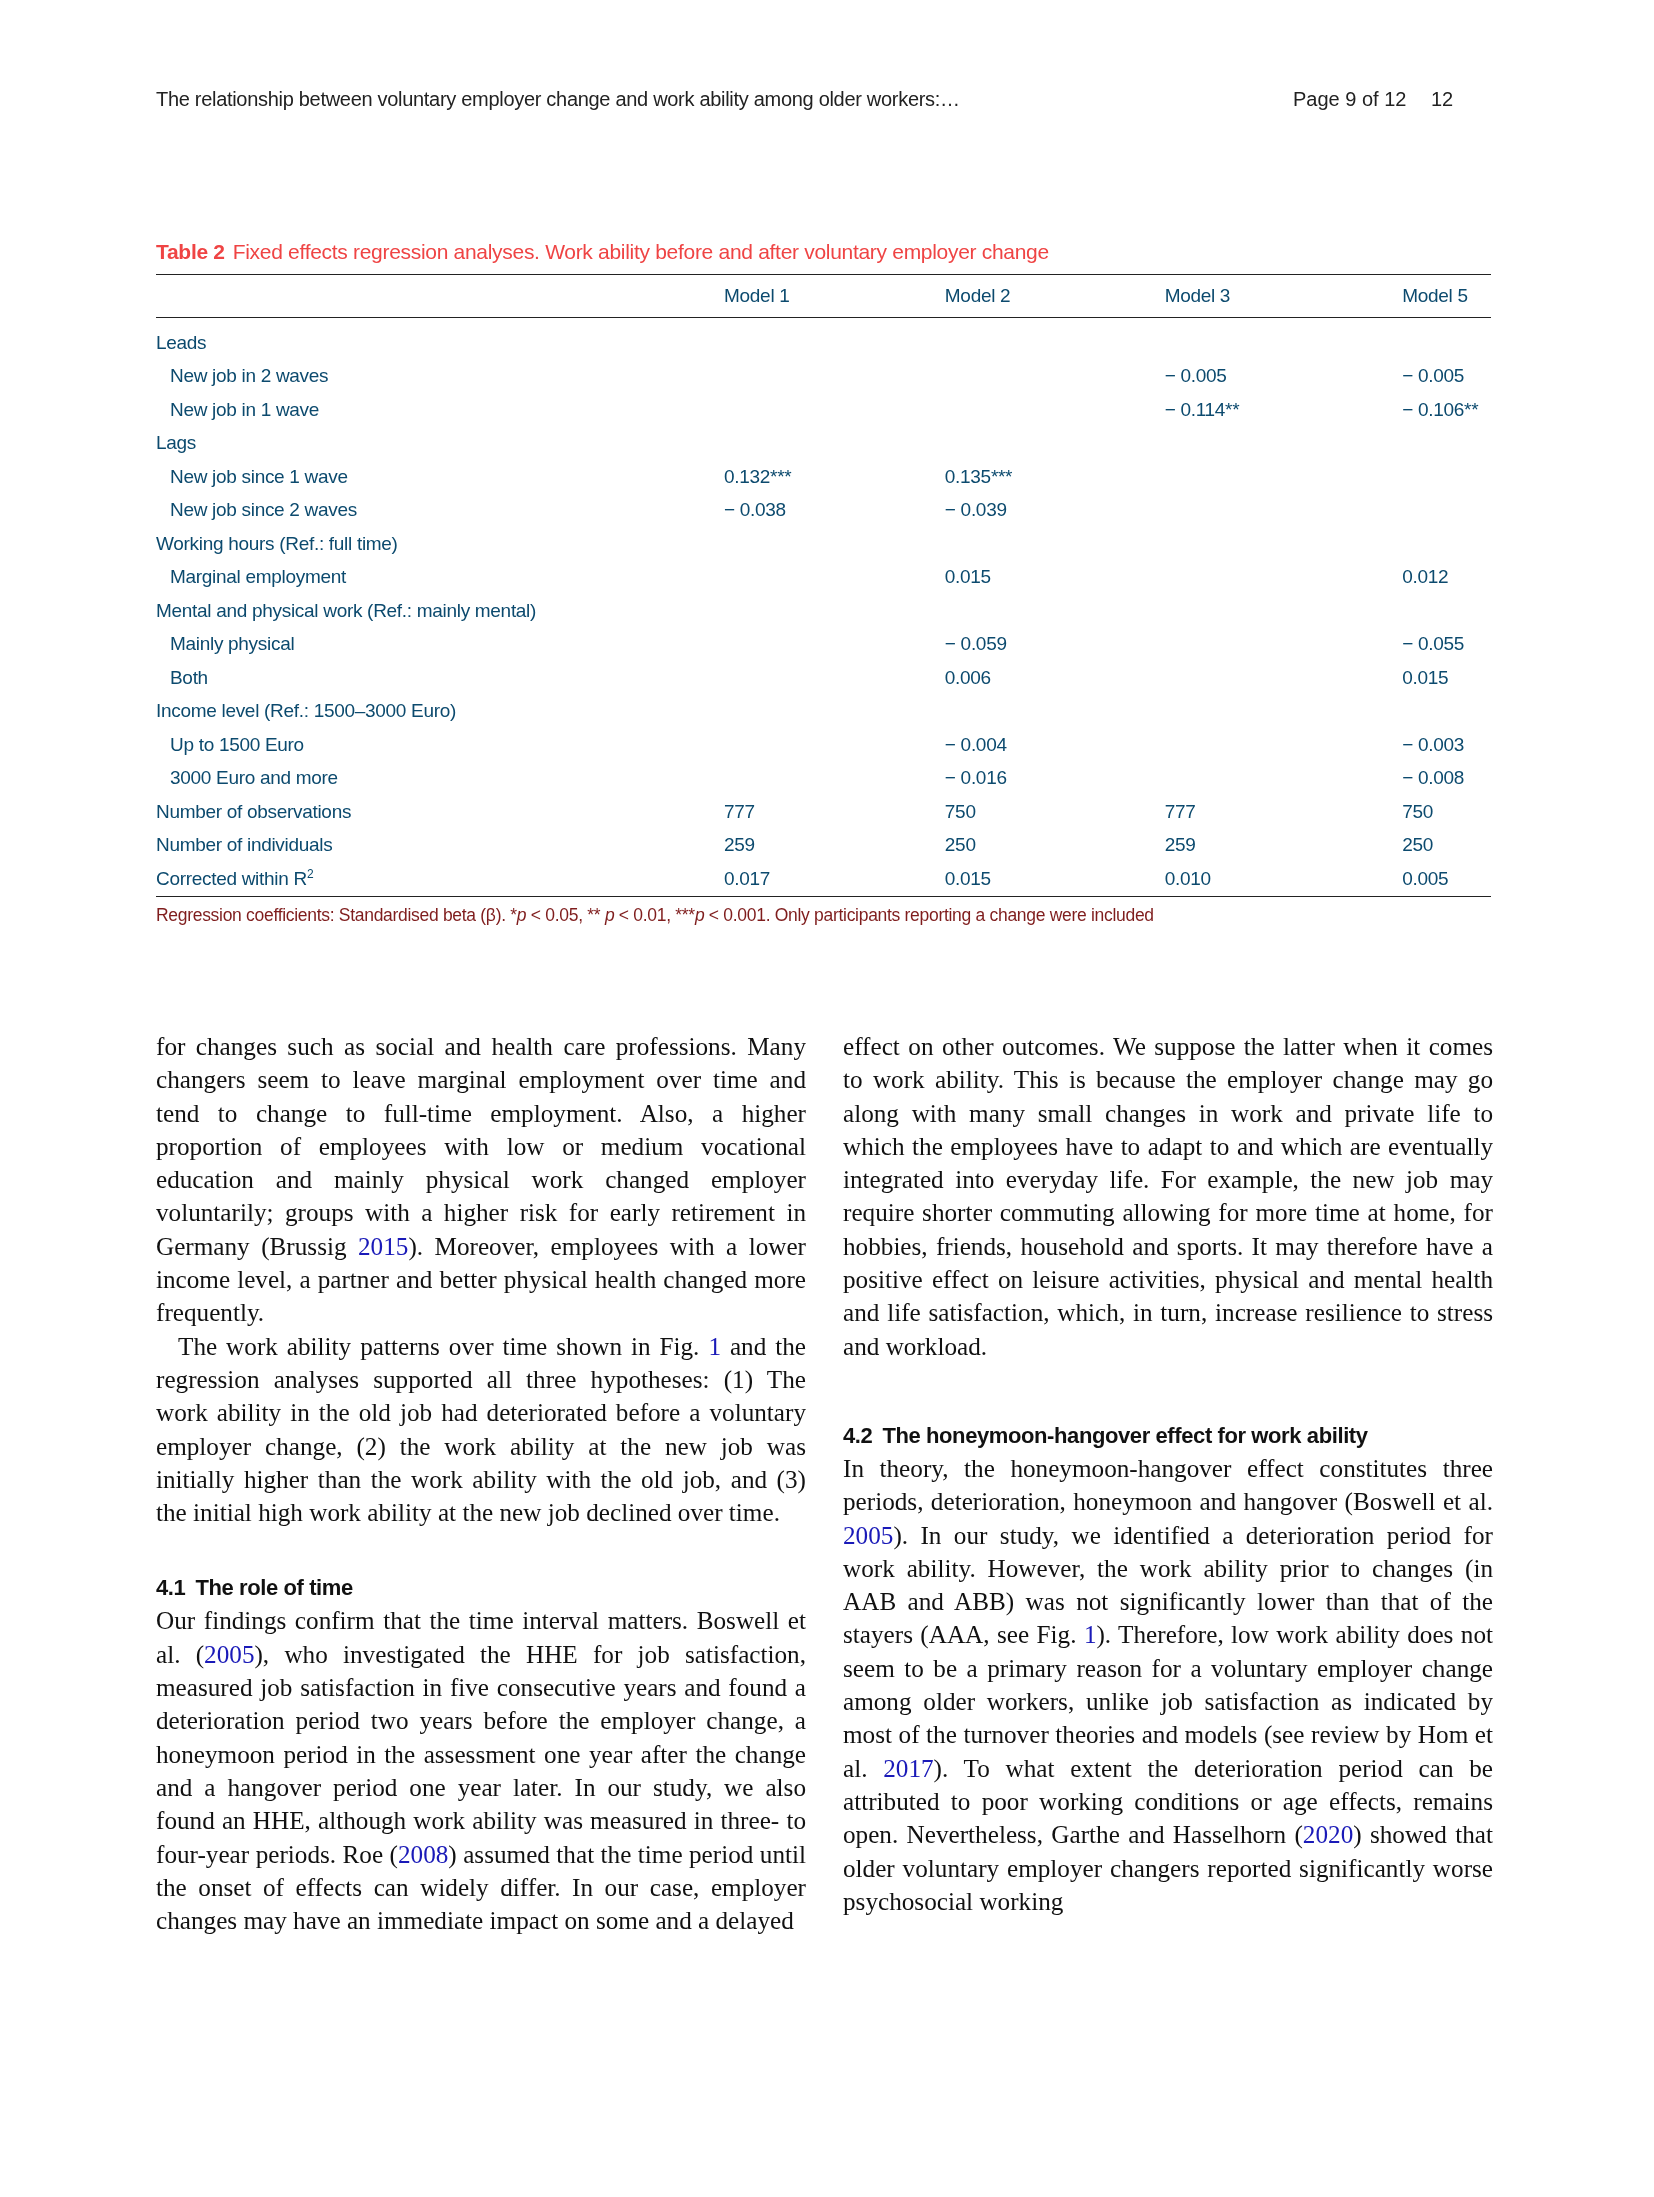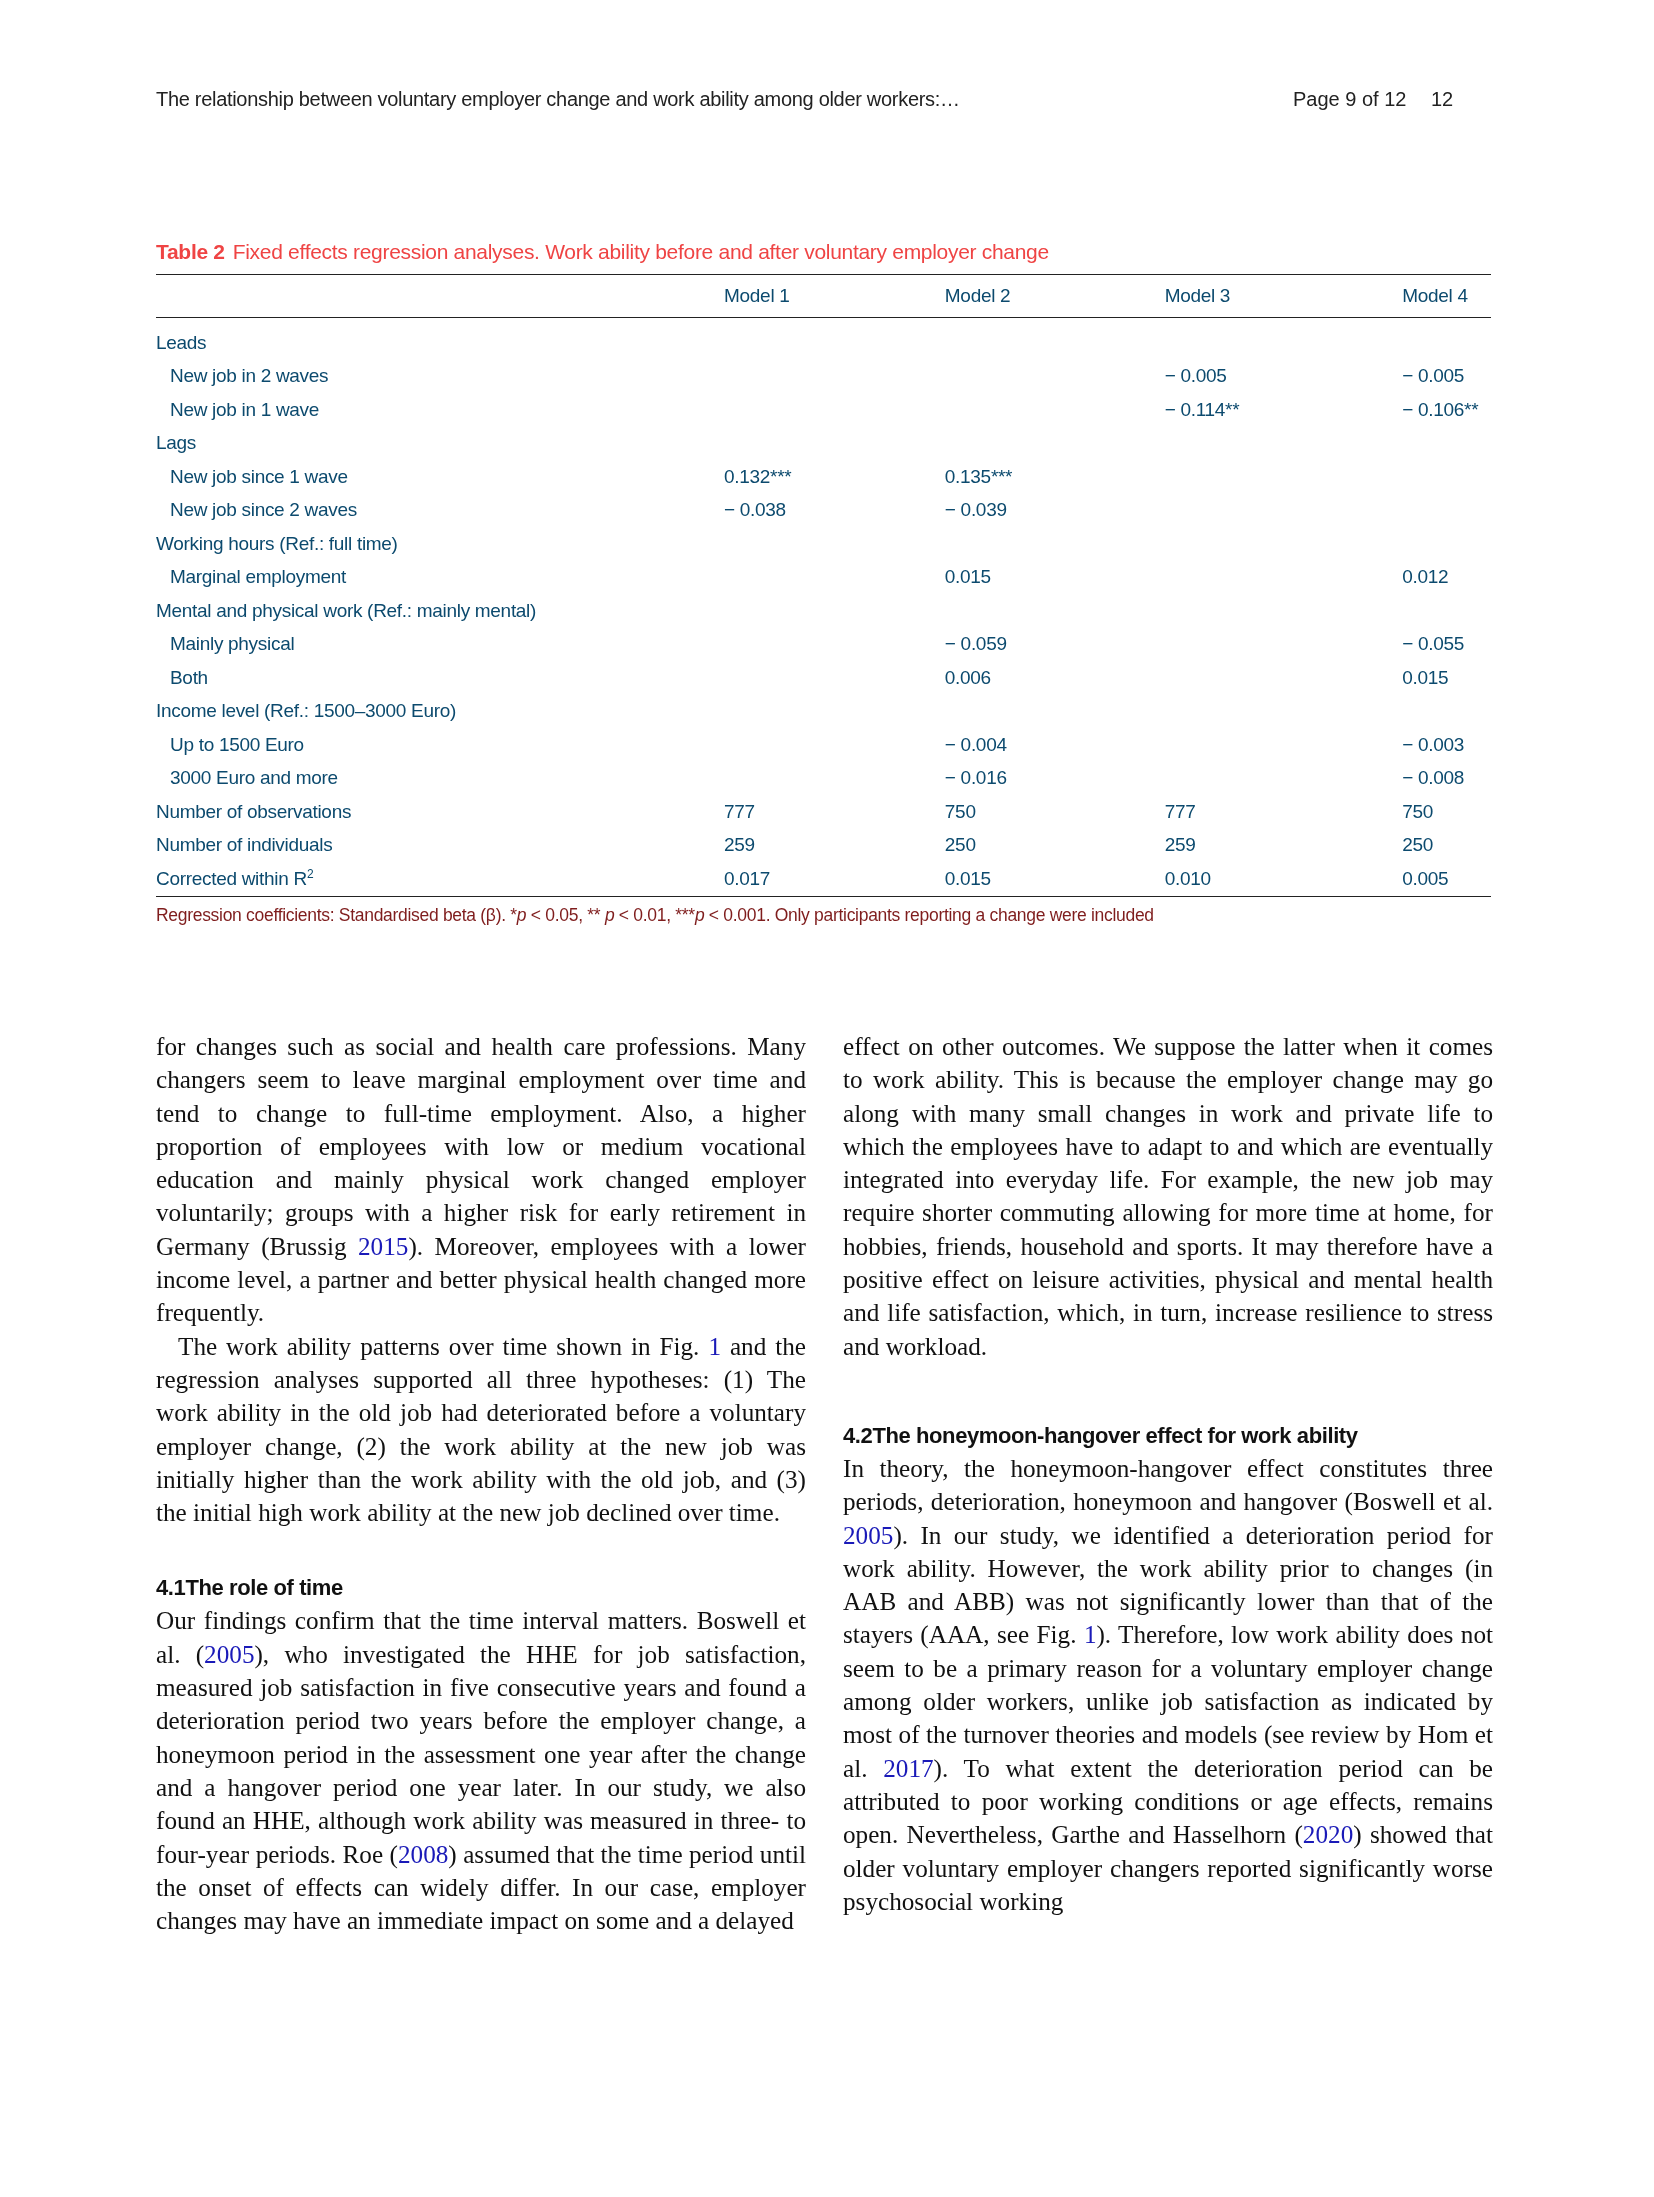--- a/index.html
+++ b/index.html
@@ -31,21 +31,21 @@
   .footnote i { font-style: italic; }
 
   .col { position: absolute; top: 1030px; width: 650px;
     font-family: "Liberation Serif", serif; font-size: 25.2px; line-height: 33.3px; color: #111; }
   .col.left { left: 156px; }
   .col.right { left: 843px; }
   .col p { margin: 0; text-align: justify; }
   .col p.indent-first { text-indent: 22px; }
   .col h3 { font-family: "Liberation Sans", sans-serif; font-weight: bold; font-size: 22px;
     margin: 0; line-height: 33px; color: #111; letter-spacing: -0.4px; }
-  .col h3 .num { }
+  .col h3 .num { margin-right: 10px; }
   .cite { color: #1a1ab8; }
   .spacer-sec { height: 42px; }
 </style>
 </head>
 <body>
 
 <div class="page">
 
   <div class="running-header">
     <span class="title">The relationship between voluntary employer change and work ability among older workers:…</span>
@@ -58,21 +58,21 @@
       <span class="label">Table 2</span><span>Fixed effects regression analyses. Work ability before and after voluntary employer change</span>
     </div>
     <div class="rule"></div>
     <table class="regression">
       <thead>
         <tr>
           <td class="c0"></td>
           <td class="c1">Model 1</td>
           <td class="c2">Model 2</td>
           <td class="c3">Model 3</td>
-          <td class="c4">Model 4</td>
+          <td class="c4">Model 5</td>
         </tr>
         <tr>
             <td colspan="5" style="height:0;padding:0;">
               <div class="rule"></div>
             </td>
           </tr>
       </thead>
       <tbody id="table-body">
           <tr>
             <td class="c0"><span>Leads</span></td>

